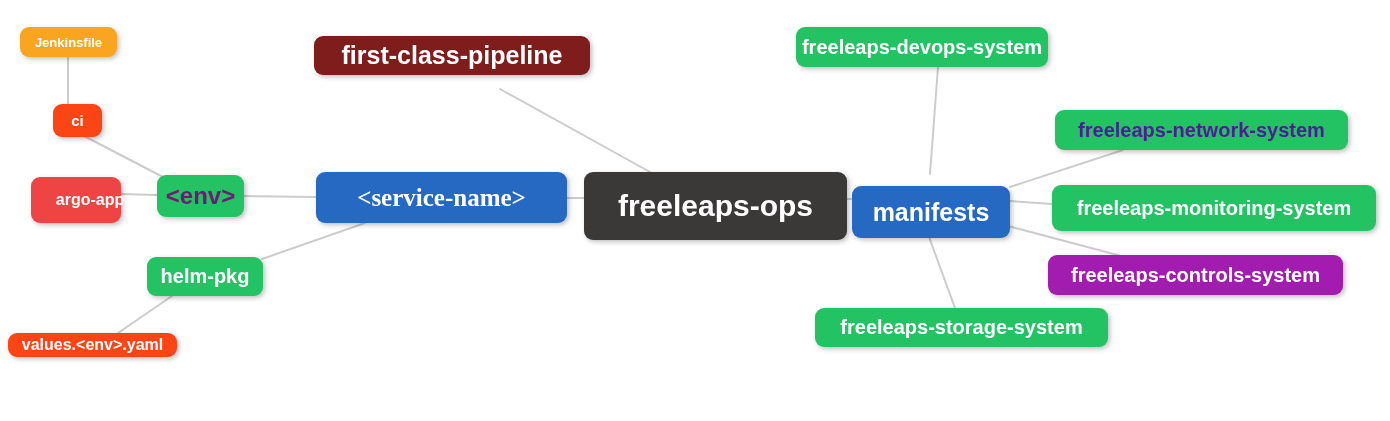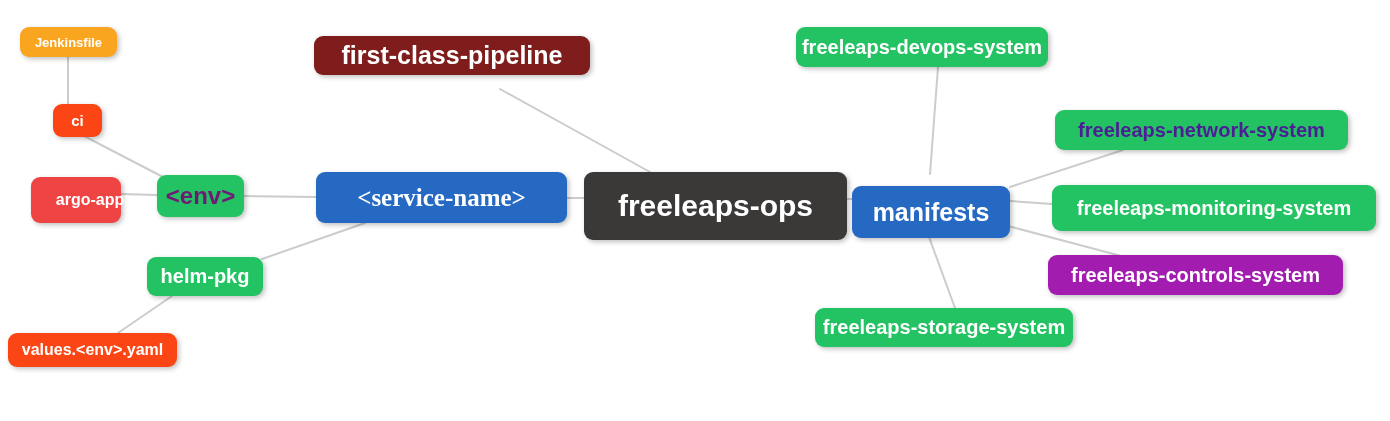--- a/index.html
+++ b/index.html
@@ -59,21 +59,21 @@
     </svg>
   <div id="node-layer">
       <div class="node" style="left: 584px; top: 172px; width: 263px; height: 68px; font-size: 30px; background: rgb(59, 56, 56); color: rgb(255, 255, 255);">freeleaps-ops</div>
       <div class="node" style="left: 314px; top: 36px; width: 276px; height: 39px; font-size: 25px; background: #7f1d1d; color: rgb(255, 255, 255);">first-class-pipeline</div>
       <div class="node" style="left: 316px; top: 172px; width: 251px; height: 51px; font-size: 25px; background: rgb(37, 105, 194); color: rgb(255, 255, 255); font-family: Liberation Serif, serif;">&lt;service-name&gt;</div>
       <div class="node" style="left: 852px; top: 174px; width: 158px; height: 52px; font-size: 25px; background: rgb(37, 105, 194); color: rgb(255, 255, 255); margin-top: 12px;">manifests</div>
       <div class="node" style="left: 157px; top: 175px; width: 87px; height: 42px; font-size: 24px; background: rgb(35, 195, 99); color: #701a75;">&lt;env&gt;</div>
       <div class="node" style="left: 147px; top: 257px; width: 116px; height: 39px; font-size: 20px; background: rgb(35, 195, 99); color: rgb(255, 255, 255);">helm-pkg</div>
       <div class="node" style="left: 53px; top: 104px; width: 49px; height: 33px; font-size: 15px; background: rgb(252, 69, 20); color: rgb(255, 255, 255);">ci</div>
       <div class="node" style="left: 31px; top: 177px; width: 90px; height: 46px; font-size: 16px; background: #ef4444; color: rgb(255, 255, 255); padding-left: 28px;">argo-app</div>
-      <div class="node" style="left: 8px; top: 333px; width: 169px; height: 34px; font-size: 16px; background: rgb(252, 69, 20); color: rgb(255, 255, 255);">values.&lt;env&gt;.yaml</div>
+      <div class="node" style="left: 8px; top: 333px; width: 169px; height: 24px; font-size: 16px; background: rgb(252, 69, 20); color: rgb(255, 255, 255);">values.&lt;env&gt;.yaml</div>
       <div class="node" style="left: 20px; top: 27px; width: 97px; height: 30px; font-size: 13px; background: rgb(249, 165, 31); color: rgb(255, 255, 255);">Jenkinsfile</div>
       <div class="node" style="left: 796px; top: 27px; width: 252px; height: 40px; font-size: 20px; background: rgb(35, 195, 99); color: rgb(255, 255, 255);">freeleaps-devops-system</div>
       <div class="node" style="left: 1055px; top: 110px; width: 293px; height: 40px; font-size: 20px; background: rgb(35, 195, 99); color: #4c1d95;">freeleaps-network-system</div>
       <div class="node" style="left: 1052px; top: 185px; width: 324px; height: 46px; font-size: 20px; background: rgb(35, 195, 99); color: rgb(255, 255, 255);">freeleaps-monitoring-system</div>
       <div class="node" style="left: 1048px; top: 255px; width: 295px; height: 40px; font-size: 20px; background: #a21caf; color: rgb(255, 255, 255);">freeleaps-controls-system</div>
-      <div class="node" style="left: 815px; top: 308px; width: 258px; height: 39px; font-size: 20px; background: rgb(35, 195, 99); color: rgb(255, 255, 255);">freeleaps-storage-system</div>
+      <div class="node" style="left: 815px; top: 308px; width: 293px; height: 39px; font-size: 20px; background: rgb(35, 195, 99); color: rgb(255, 255, 255);">freeleaps-storage-system</div>
     </div>
 </div>
 
 </body></html>

